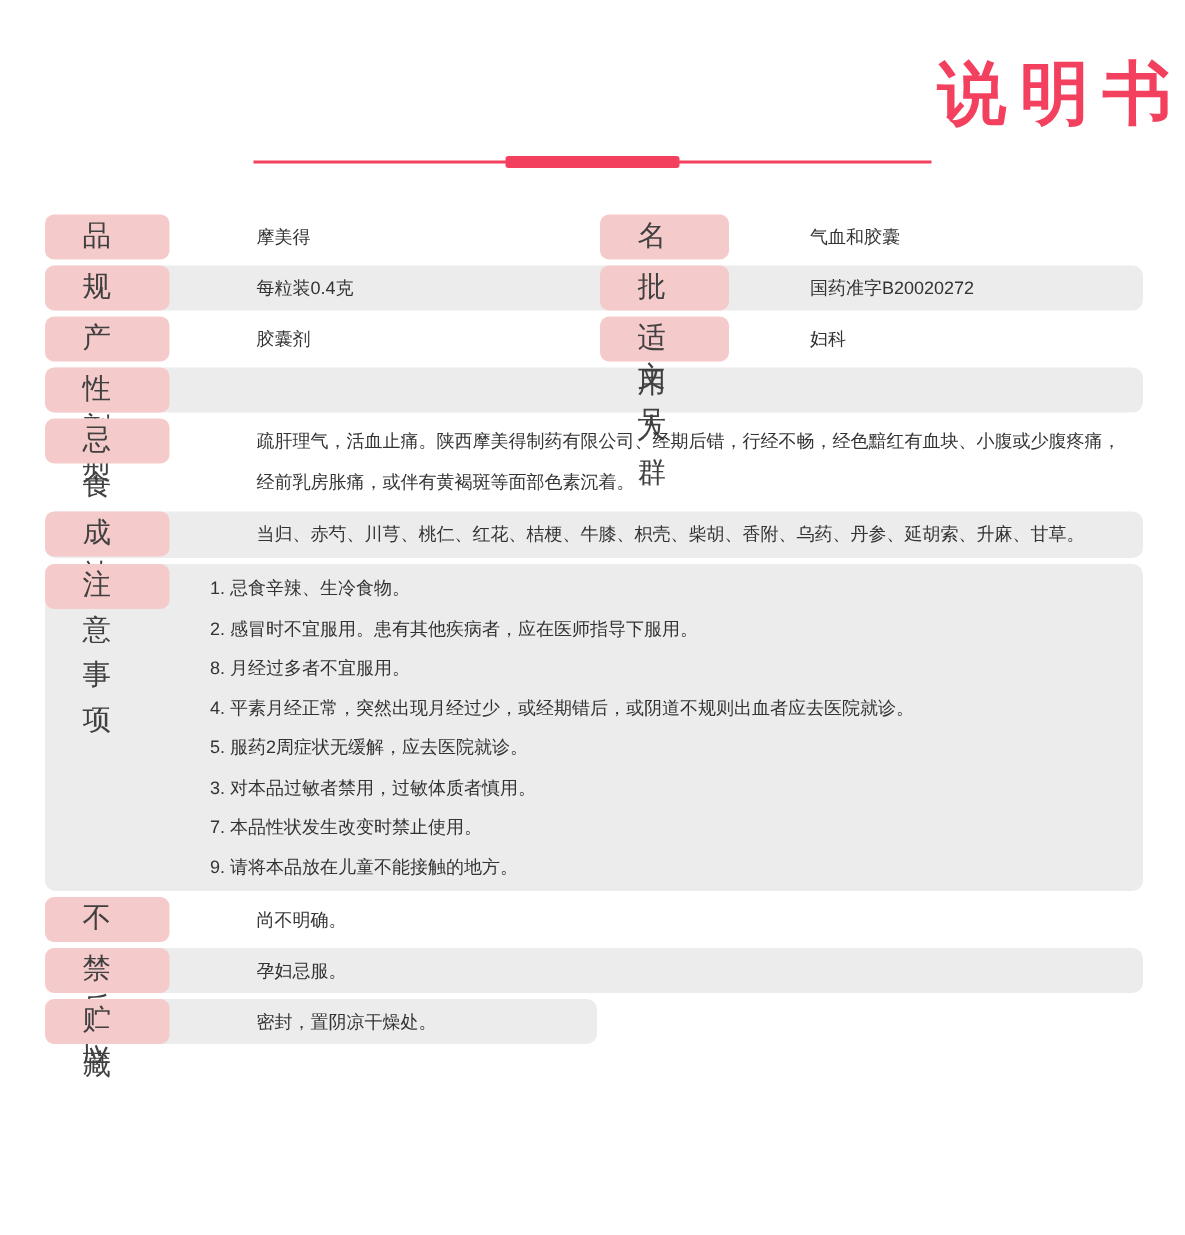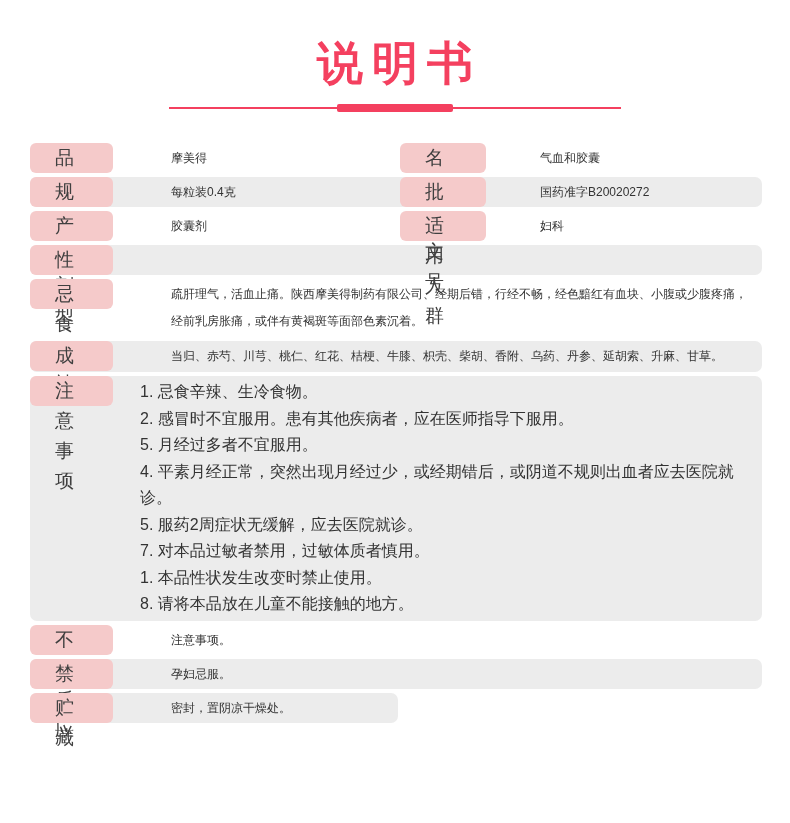--- a/index.html
+++ b/index.html
@@ -11,23 +11,23 @@
   }
   html,body{margin:0;padding:0;background:#ffffff;}
   .page{
     width:790px;height:823px;background:#ffffff;overflow:hidden;
     font-family:"Liberation Sans","DejaVu Sans",sans-serif;
     color:var(--text);
   }
   
   .header{padding-top:36px;text-align:center;}
   .title{
-    font-family:Liberation Sans, sans-serif;
+    font-family:Liberation Serif, serif;
     font-size:46px;line-height:54px;font-weight:700;
-    color:var(--accent);letter-spacing:9px;text-indent:9px;
+    color:var(--accent);letter-spacing:9px;text-indent:9px;text-align:right;
   }
   .underline{position:relative;width:452px;height:8px;margin:14px auto 0;}
   .underline .thin{position:absolute;left:0;right:0;top:3px;height:2px;background:var(--accent);}
   .underline .thick{position:absolute;left:50%;top:0;transform:translateX(-50%);
     width:116px;height:8px;background:var(--accent);border-radius:2px;}
   
   .table{width:732px;margin:31px 0 0 30px;}
   .row{display:flex;align-items:flex-start;min-height:30px;margin-bottom:4px;border-radius:7px;}
   .row.shade{background:var(--shade-bg);}
   .row.half{width:368px;}
@@ -38,21 +38,21 @@
     flex:0 0 83px;box-sizing:border-box;height:30px;line-height:30px;
     background:var(--label-bg);border-radius:6px;padding:0 25px;
     font-size:19px;color:var(--label-text);
     text-align:justify;text-align-last:justify;
   }
   .labelbox.rt{flex-basis:86px;}
   .value{padding-left:26px;font-size:12px;line-height:30px;color:var(--text);margin-left:32px;}
   .value.rt{padding-left:22px;}
   .value.para{flex:1 1 auto;line-height:27px;padding:2px 8px 2px 26px;}
   .list{flex:1 1 auto;padding:3px 8px 3px 27px;}
-  .list .item{font-size:16px;line-height:26.5px;color:var(--text);}
+  .list .item{font-size:12px;line-height:26.5px;color:var(--text);}
 </style>
 </head>
 <body>
 
 <div class="page">
 
   <div class="header">
     <div class="title">说明书</div>
     <div class="underline">
       <div class="thin"></div>
@@ -108,32 +108,32 @@
       <div class="labelbox">成份</div>
       <div class="value para">当归、赤芍、川芎、桃仁、红花、桔梗、牛膝、枳壳、柴胡、香附、乌药、丹参、延胡索、升麻、甘草。</div>
     </div>
 
 
     <div class="row shade">
       <div class="labelbox">注意事项</div>
       <div class="list">
         <div class="item">1. 忌食辛辣、生冷食物。</div>
         <div class="item">2. 感冒时不宜服用。患有其他疾病者，应在医师指导下服用。</div>
-        <div class="item">5. 月经过多者不宜服用。</div>
+        <div class="item">8. 月经过多者不宜服用。</div>
         <div class="item">4. 平素月经正常，突然出现月经过少，或经期错后，或阴道不规则出血者应去医院就诊。</div>
         <div class="item">5. 服药2周症状无缓解，应去医院就诊。</div>
-        <div class="item">7. 对本品过敏者禁用，过敏体质者慎用。</div>
-        <div class="item">1. 本品性状发生改变时禁止使用。</div>
-        <div class="item">8. 请将本品放在儿童不能接触的地方。</div>
+        <div class="item">3. 对本品过敏者禁用，过敏体质者慎用。</div>
+        <div class="item">7. 本品性状发生改变时禁止使用。</div>
+        <div class="item">9. 请将本品放在儿童不能接触的地方。</div>
       </div>
     </div>
 
     <div class="row">
       <div class="labelbox">不良反应</div>
-      <div class="value">注意事项。</div>
+      <div class="value">尚不明确。</div>
     </div>
 
     <div class="row shade">
       <div class="labelbox">禁忌</div>
       <div class="value">孕妇忌服。</div>
     </div>
 
 
     <div class="row shade half">
       <div class="labelbox">贮藏</div>

